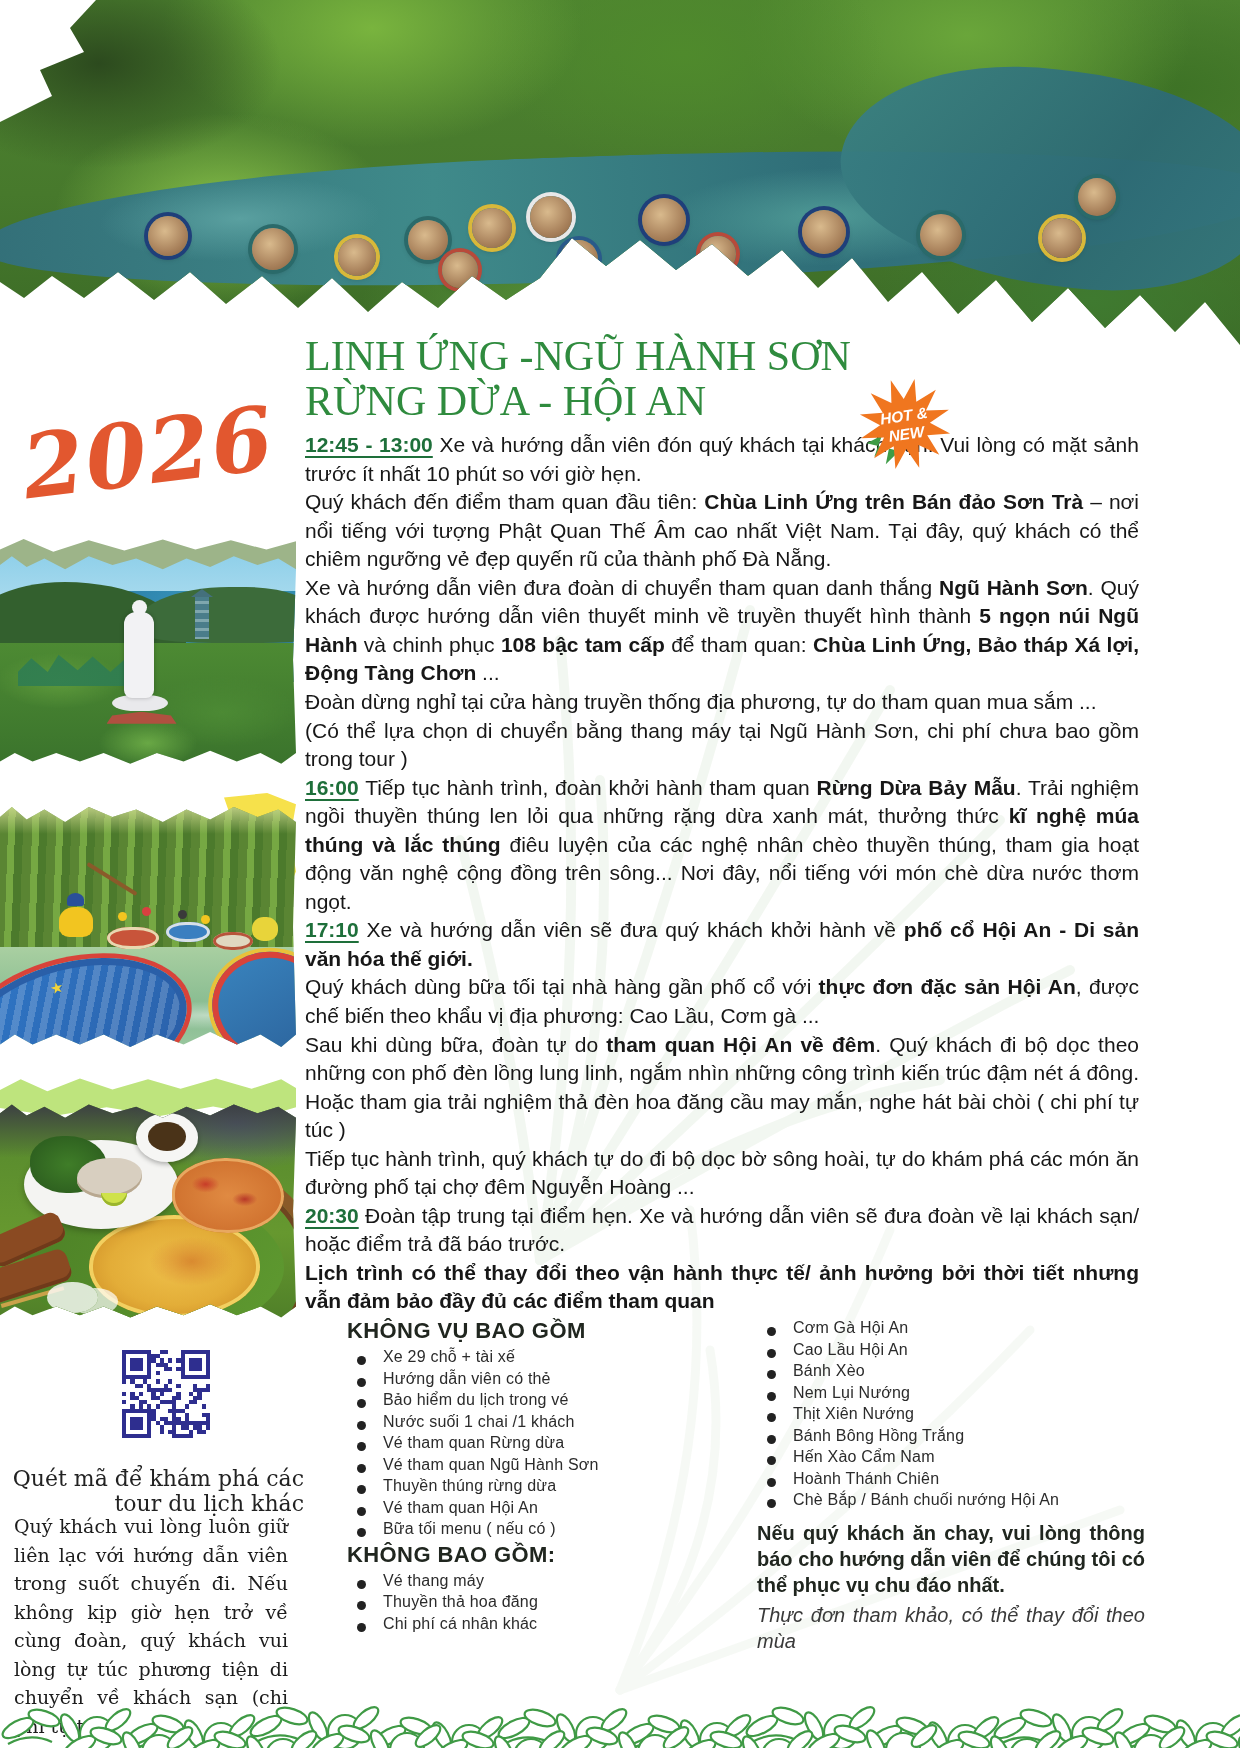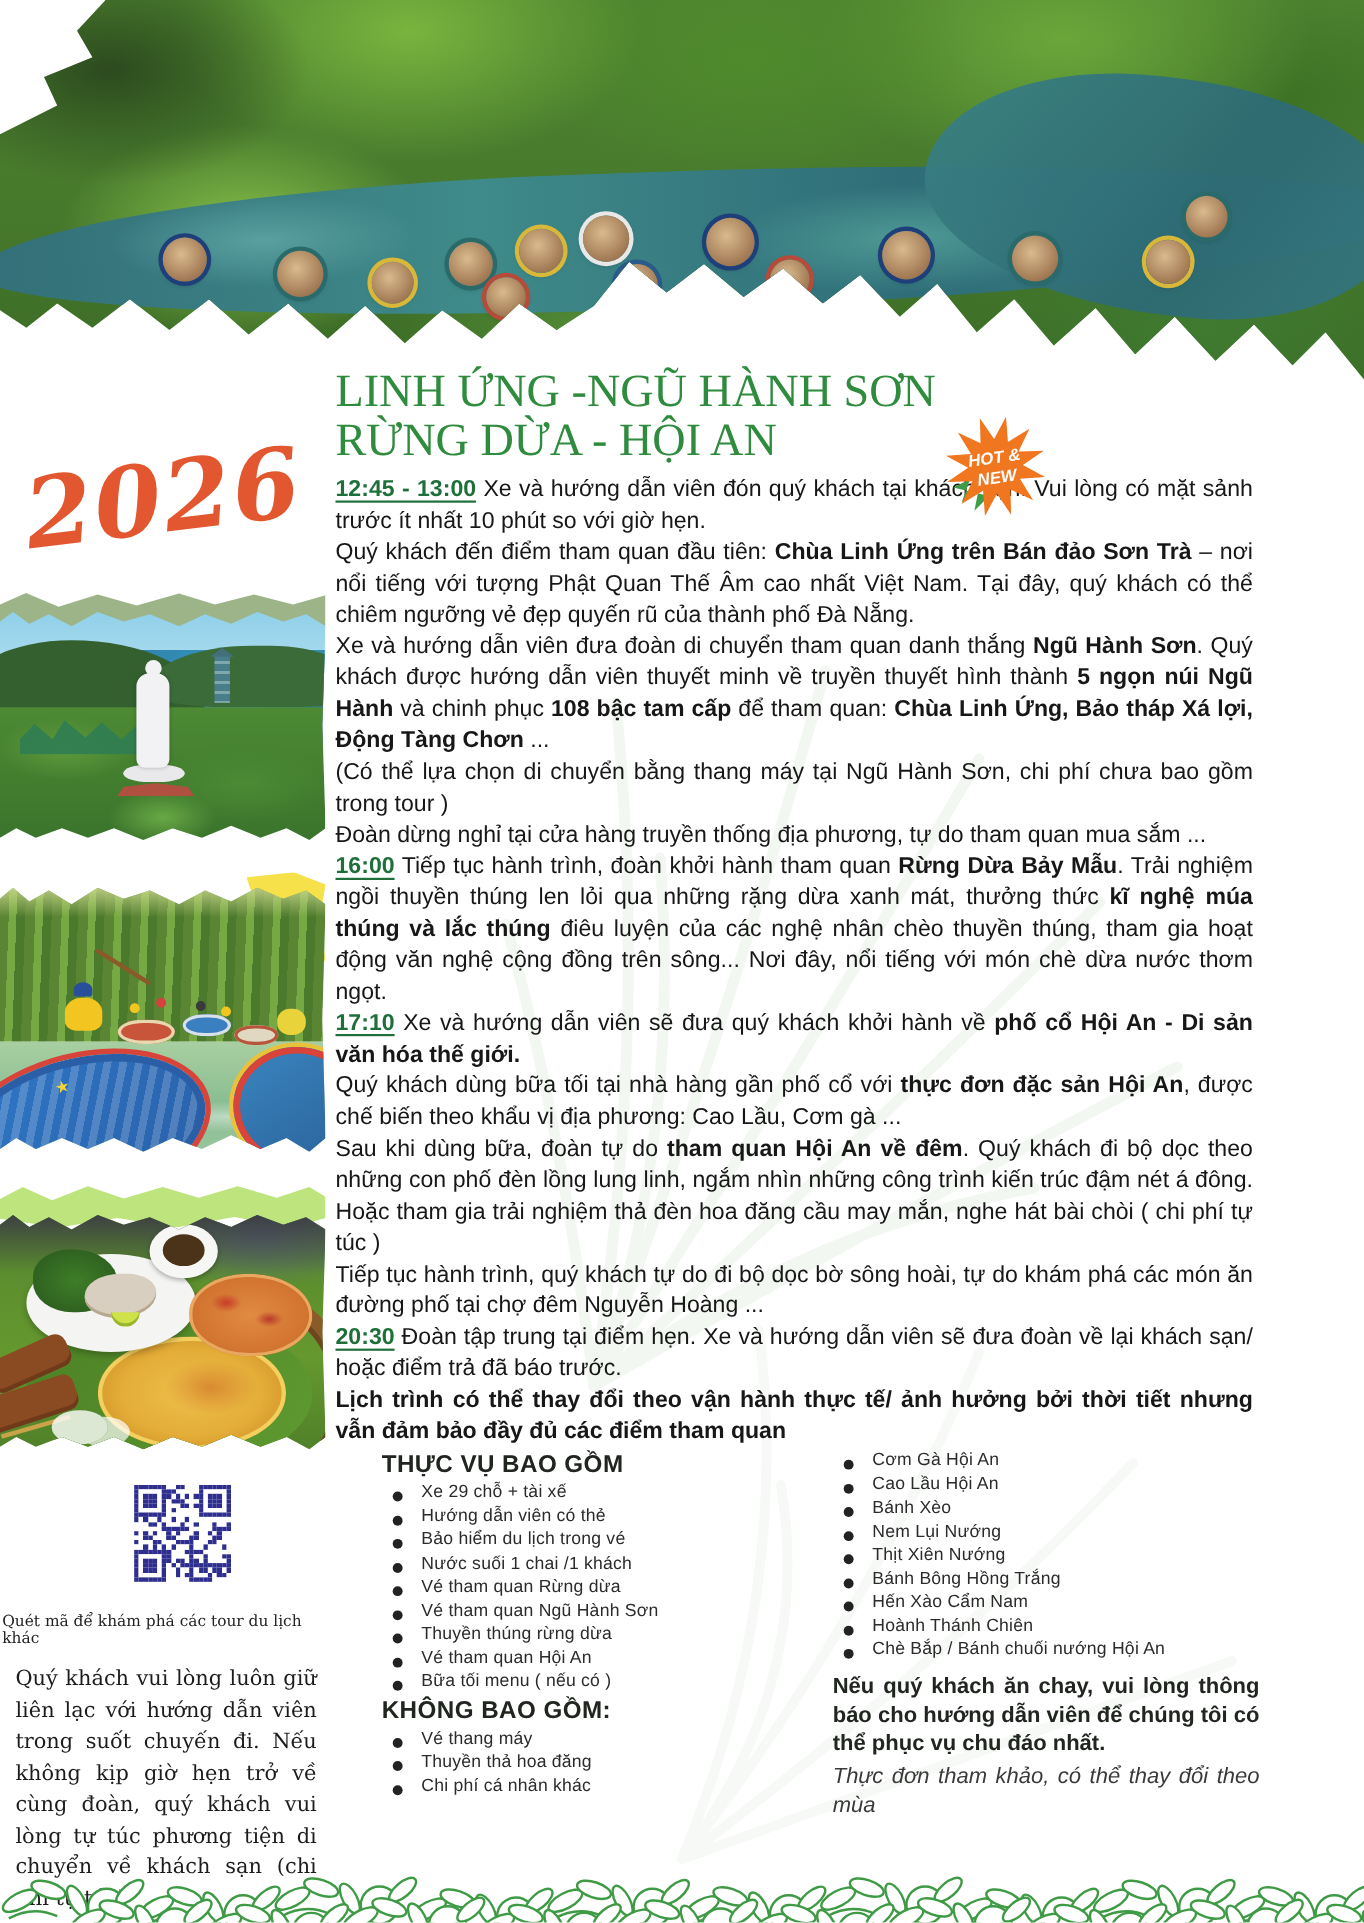--- a/index.html
+++ b/index.html
@@ -171,22 +171,22 @@
     border-radius:48% 52% 50% 50%;box-shadow:inset 0 0 0 3px #e8a860;}
   .p3-dump{position:absolute;left:16%;bottom:4%;width:17%;height:14%;background:rgba(255,255,255,.8);
     border-radius:50%;box-shadow:22px 4px 0 -2px rgba(255,255,255,.7);}
 
   
   .qr{position:absolute;left:122px;top:1350px;width:88px;height:88px;z-index:3;
     display:grid;grid-template-columns:repeat(21,1fr);grid-template-rows:repeat(21,1fr);
     background:#fff;}
   .qr div{background:#fff;}
   .qr div.on{background:#2e2e8f;}
-  .qr-caption{position:absolute;left:2px;top:1466px;width:292px;text-align:left;z-index:3;
-    font-family:"DejaVu Serif",serif;font-size:14px;color:#222;}
+  .qr-caption{position:absolute;left:12px;top:1466px;width:292px;text-align:right;z-index:3;
+    font-family:"DejaVu Serif",serif;font-size:22px;color:#222;}
   .left-note{position:absolute;left:14px;top:1512px;width:274px;z-index:3;
     font-family:"DejaVu Serif",serif;font-size:19px;line-height:1.5;color:#1c1c1c;
     text-align:justify;}
 
   
   .main{position:absolute;left:305px;top:334px;width:834px;z-index:3;}
   .title{font-family:"Liberation Serif",serif;font-weight:400;color:#2f8b3e;
     font-size:42px;line-height:1.06;letter-spacing:0;}
   .hot{position:absolute;left:552px;top:42px;width:96px;height:96px;z-index:4;}
   .hot text{font-family:"Liberation Sans",sans-serif;font-weight:700;font-style:italic;}
@@ -776,35 +776,35 @@
       <polygon points="10,70 26,62 18,84 34,72 30,92 44,78" fill="#3e9c46"></polygon>
       <polygon fill="#f0761f" transform="rotate(12 50 50)" points="50,2 56.7,24.9 74,8.4 68.4,31.6 91.6,26 75.1,43.3 98,50 75.1,56.7 91.6,74 68.4,68.4 74,91.6 56.7,75.1 50,98 43.3,75.1 26,91.6 31.6,68.4 8.4,74 24.9,56.7 2,50 24.9,43.3 8.4,26 31.6,31.6 26,8.4 43.3,24.9"></polygon>
       <text x="50" y="47" text-anchor="middle" fill="#ffffff" font-size="16" transform="rotate(-8 50 50)">HOT &amp;</text>
       <text x="50" y="66" text-anchor="middle" fill="#ffffff" font-size="16" transform="rotate(-8 50 50)">NEW</text>
     </svg>
 
     <div class="itinerary">
         <p class=""><span class="time">12:45 - 13:00</span><span> Xe và hướng dẫn viên đón quý khách tại khách sạn. Vui lòng có mặt sảnh trước ít nhất 10 phút so với giờ hẹn.</span></p>
         <p class=""><span>Quý khách đến điểm tham quan đầu tiên: </span><span class="b">Chùa Linh Ứng trên Bán đảo Sơn Trà</span><span> – nơi nổi tiếng với tượng Phật Quan Thế Âm cao nhất Việt Nam. Tại đây, quý khách có thể chiêm ngưỡng vẻ đẹp quyến rũ của thành phố Đà Nẵng.</span></p>
         <p class=""><span>Xe và hướng dẫn viên đưa đoàn di chuyển tham quan danh thắng </span><span class="b">Ngũ Hành Sơn</span><span>. Quý khách được hướng dẫn viên thuyết minh về truyền thuyết hình thành </span><span class="b">5 ngọn núi Ngũ Hành</span><span> và chinh phục </span><span class="b">108 bậc tam cấp</span><span> để tham quan: </span><span class="b">Chùa Linh Ứng, Bảo tháp Xá lợi, Động Tàng Chơn</span><span> ...</span></p>
+        <p class=""><span>Đoàn dừng nghỉ tại cửa hàng truyền thống địa phương, tự do tham quan mua sắm ...</span></p>
         <p class=""><span>(Có thể lựa chọn di chuyển bằng thang máy tại Ngũ Hành Sơn, chi phí chưa bao gồm trong tour )</span></p>
-        <p class=""><span>Đoàn dừng nghỉ tại cửa hàng truyền thống địa phương, tự do tham quan mua sắm ...</span></p>
         <p class=""><span class="time">16:00</span><span> Tiếp tục hành trình, đoàn khởi hành tham quan </span><span class="b">Rừng Dừa Bảy Mẫu</span><span>. Trải nghiệm ngồi thuyền thúng len lỏi qua những rặng dừa xanh mát, thưởng thức </span><span class="b">kĩ nghệ múa thúng và lắc thúng</span><span> điêu luyện của các nghệ nhân chèo thuyền thúng, tham gia hoạt động văn nghệ cộng đồng trên sông... Nơi đây, nổi tiếng với món chè dừa nước thơm ngọt.</span></p>
         <p class=""><span class="time">17:10</span><span> Xe và hướng dẫn viên sẽ đưa quý khách khởi hành về </span><span class="b">phố cổ Hội An - Di sản văn hóa thế giới.</span></p>
         <p class=""><span>Quý khách dùng bữa tối tại nhà hàng gần phố cổ với </span><span class="b">thực đơn đặc sản Hội An</span><span>, được chế biến theo khẩu vị địa phương: Cao Lầu, Cơm gà ...</span></p>
         <p class=""><span>Sau khi dùng bữa, đoàn tự do </span><span class="b">tham quan Hội An về đêm</span><span>. Quý khách đi bộ dọc theo những con phố đèn lồng lung linh, ngắm nhìn những công trình kiến trúc đậm nét á đông. Hoặc tham gia trải nghiệm thả đèn hoa đăng cầu may mắn, nghe hát bài chòi ( chi phí tự túc )</span></p>
         <p class=""><span>Tiếp tục hành trình, quý khách tự do đi bộ dọc bờ sông hoài, tự do khám phá các món ăn đường phố tại chợ đêm Nguyễn Hoàng ...</span></p>
         <p class=""><span class="time">20:30</span><span> Đoàn tập trung tại điểm hẹn. Xe và hướng dẫn viên sẽ đưa đoàn về lại khách sạn/ hoặc điểm trả đã báo trước.</span></p>
         <p class="it-bold"><span class="b">Lịch trình có thể thay đổi theo vận hành thực tế/ ảnh hưởng bởi thời tiết nhưng vẫn đảm bảo đầy đủ các điểm tham quan</span></p>
       </div>
   </div>
 
   <div class="lists">
     <div class="col-inc">
-      <div class="list-header">THỰC VỤ BAO GỒM</div>
+      <div class="list-header">KHÔNG VỤ BAO GỒM</div>
       <ul class="blist">
           <li>Xe 29 chỗ + tài xế</li>
           <li>Hướng dẫn viên có thẻ</li>
           <li>Bảo hiểm du lịch trong vé</li>
           <li>Nước suối 1 chai /1 khách</li>
           <li>Vé tham quan Rừng dừa</li>
           <li>Vé tham quan Ngũ Hành Sơn</li>
           <li>Thuyền thúng rừng dừa</li>
           <li>Vé tham quan Hội An</li>
           <li>Bữa tối menu ( nếu có )</li>

